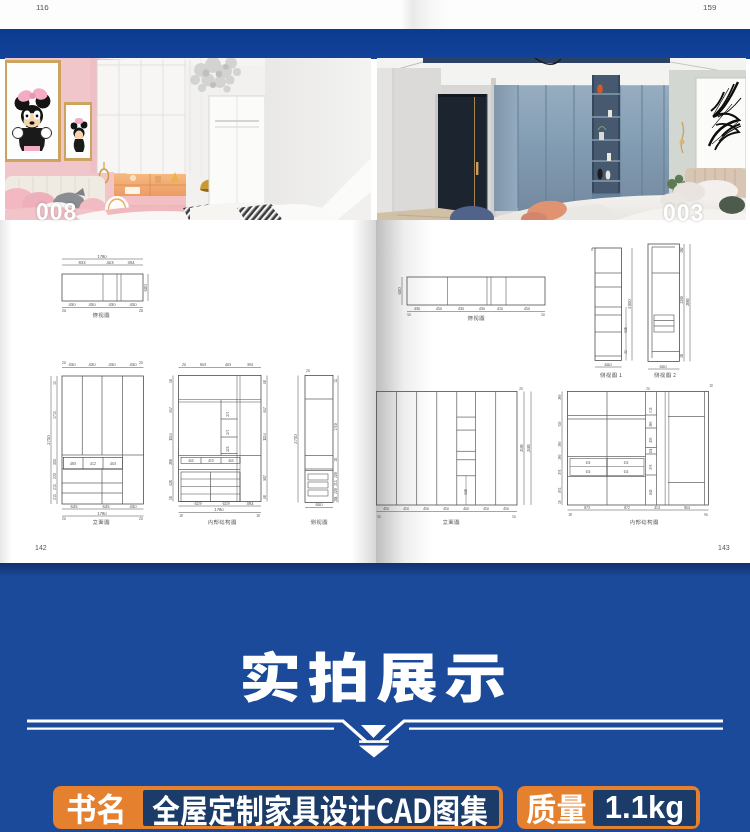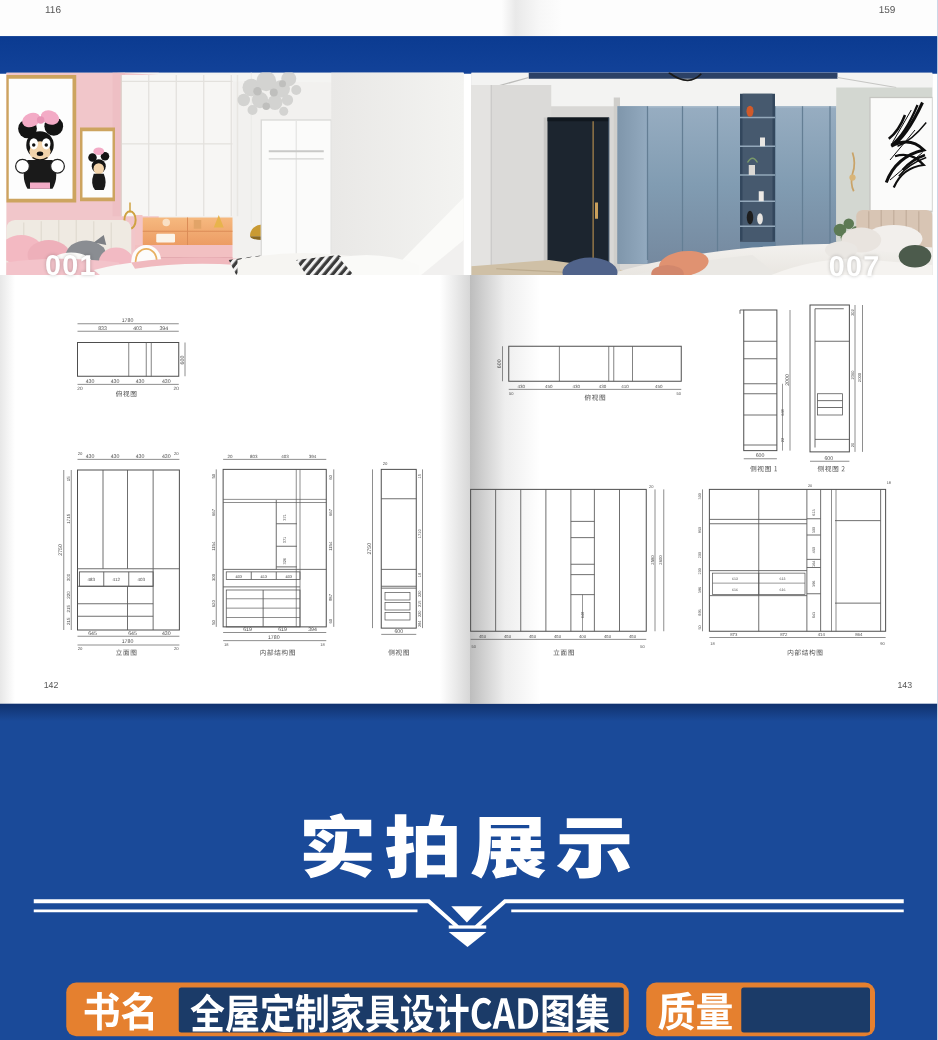--- a/index.html
+++ b/index.html
@@ -293,23 +293,23 @@
 <ellipse cx="312" cy="134" rx="16" ry="10" fill="#e9e4df"></ellipse>
 <ellipse cx="355" cy="147" rx="13" ry="9" fill="#4c5b4c"></ellipse>
 
 <ellipse cx="170" cy="153" rx="20" ry="10" fill="#e09271" transform="rotate(-8 170 153)"></ellipse>
 <ellipse cx="157" cy="161" rx="13" ry="7" fill="#d2876c"></ellipse>
 <ellipse cx="296" cy="142" rx="13" ry="7" fill="#eae7e3"></ellipse>
 
 <ellipse cx="95" cy="160" rx="22" ry="12" fill="#50638a"></ellipse>
 </svg>
 
-<div class="abs" style="left:36px;top:199px;font-size:23px;font-weight:bold;color:#fff;letter-spacing:1px;text-shadow:0 0 3px rgba(0,0,0,.25)">001</div>
-
-<div class="abs" style="left:663px;top:200px;font-size:23px;font-weight:bold;color:#fff;letter-spacing:1px;text-shadow:0 0 3px rgba(0,0,0,.25)">007</div>
+<div class="abs" style="left:36px;top:199px;font-size:23px;font-weight:bold;color:#fff;letter-spacing:1px;text-shadow:0 0 3px rgba(0,0,0,.25)">008</div>
+
+<div class="abs" style="left:663px;top:200px;font-size:23px;font-weight:bold;color:#fff;letter-spacing:1px;text-shadow:0 0 3px rgba(0,0,0,.25)">003</div>
 
 <svg class="abs" style="left:0;top:220px" width="750" height="343" viewBox="0 220 750 343">
 <g>
         <rect x="62" y="274" width="81" height="27" fill="none" stroke="#4e4e4e" stroke-width="0.8"></rect>
         <line x1="103" y1="274" x2="103" y2="301" stroke="#5a5a5a" stroke-width="0.6"></line>
         <line x1="117" y1="274" x2="117" y2="301" stroke="#5a5a5a" stroke-width="0.6"></line>
         <line x1="121" y1="274" x2="121" y2="301" stroke="#5a5a5a" stroke-width="0.6"></line>
         <line x1="62" y1="259" x2="143" y2="259" stroke="#5a5a5a" stroke-width="0.55"></line>
         <text x="102" y="257.8" font-size="4.2" fill="#4f4f4f" text-anchor="middle">1780</text>
         <line x1="62" y1="265" x2="143" y2="265" stroke="#5a5a5a" stroke-width="0.55"></line>
@@ -716,12 +716,13 @@
 
 <svg class="abs" style="left:526px;top:790px" width="70" height="40" viewBox="0 0 70 40">
       <g transform="translate(0,31.5) scale(0.92,1)">
         <g fill="#ffffff">
           <path transform="translate(0,0) scale(1,-1)" d="M19.9 1.4C22.9 0.2 26.9 -1.7 29.0 -2.9L31.8 -0.3C29.5 0.8 25.7 2.6 22.6 3.7ZM17.7 10.5V8.0C17.7 5.8 17.0 2.4 6.9 0.1C7.9 -0.7 9.1 -2.1 9.6 -2.9C20.3 0.1 21.8 4.6 21.8 7.9V10.5ZM9.7 15.3V3.7H13.7V11.6H25.5V3.4H29.7V15.3H20.6L20.9 17.6H31.6V21.1H21.3L21.4 23.7C24.5 24.1 27.3 24.6 29.7 25.1L26.6 28.2C21.3 27.0 12.1 26.2 4.1 25.9V16.5C4.1 11.5 3.9 4.3 0.8 -0.6C1.7 -1.0 3.5 -1.9 4.2 -2.6C7.5 2.7 8.0 11.0 8.0 16.5V17.6H17.0L16.8 15.3ZM17.2 21.1H8.0V22.6C11.0 22.8 14.2 23.0 17.2 23.3Z"></path>
           <path transform="translate(33.0,0) scale(1,-1)" d="M9.5 22.0H23.2V20.9H9.5ZM9.5 25.0H23.2V23.9H9.5ZM5.7 27.0V18.8H27.2V27.0ZM1.5 17.9V15.0H31.6V17.9ZM8.8 8.8H14.6V7.7H8.8ZM18.4 8.8H24.2V7.7H18.4ZM8.8 11.9H14.6V10.8H8.8ZM18.4 11.9H24.2V10.8H18.4ZM1.5 0.7V-2.1H31.6V0.7H18.4V1.9H28.7V4.5H18.4V5.5H28.1V14.0H5.1V5.5H14.6V4.5H4.4V1.9H14.6V0.7Z"></path>
         </g>
       </g>
     </svg>
 
+<div class="abs" style="left:593px;top:788px;width:103px;height:40px;line-height:40px;text-align:center;color:#fff;font-size:31px;font-weight:bold">1.1kg</div>
 </div>
 </body></html>

